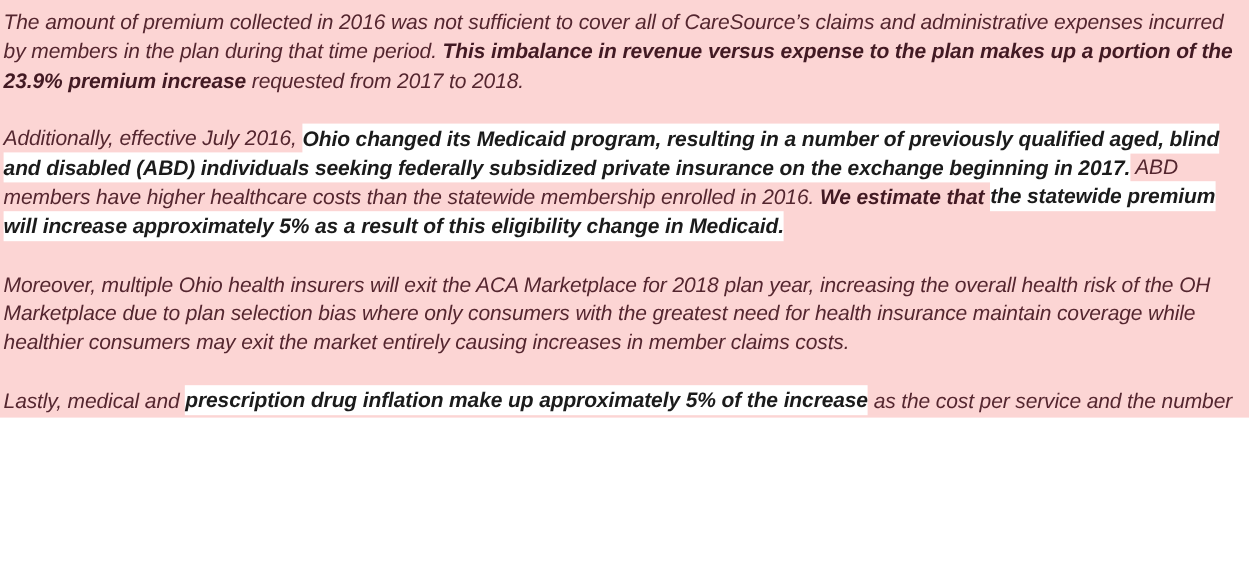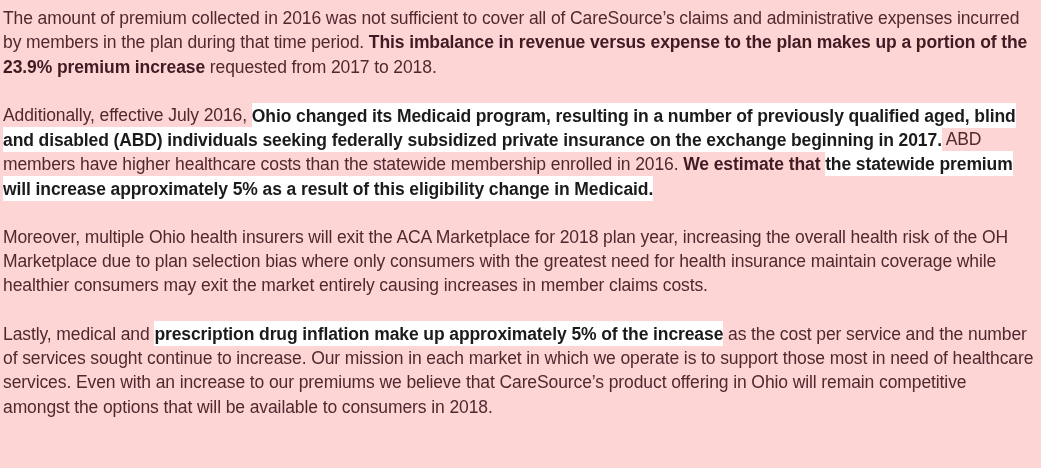--- a/index.html
+++ b/index.html
@@ -12,24 +12,25 @@
   * { box-sizing: border-box; }
   html, body { margin: 0; padding: 0; }
   body {
     width: 1041px;
     height: 473px;
     overflow: hidden;
     font-family: "Liberation Sans", "DejaVu Sans", sans-serif;
   }
   .page {
     width: 1041px;
-    height: 468px;
+    height: 348px;
     background: var(--page-bg);
     padding: 6px 4px 0 3px;
     overflow: hidden;
+    font-style: italic;
   }
   .doc-text {
     font-size: 17.5px;
     line-height: 24.3px;
     letter-spacing: -0.1px;
     color: var(--body-text);
   }
   .para {
     margin: 0 0 24.3px 0;
   }

